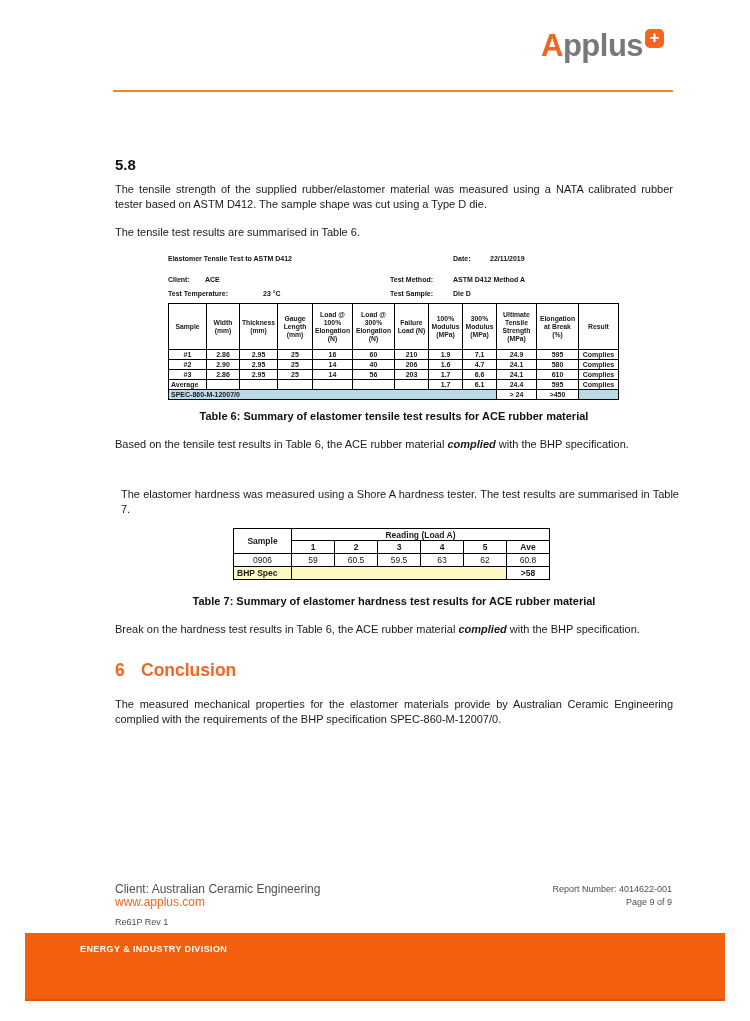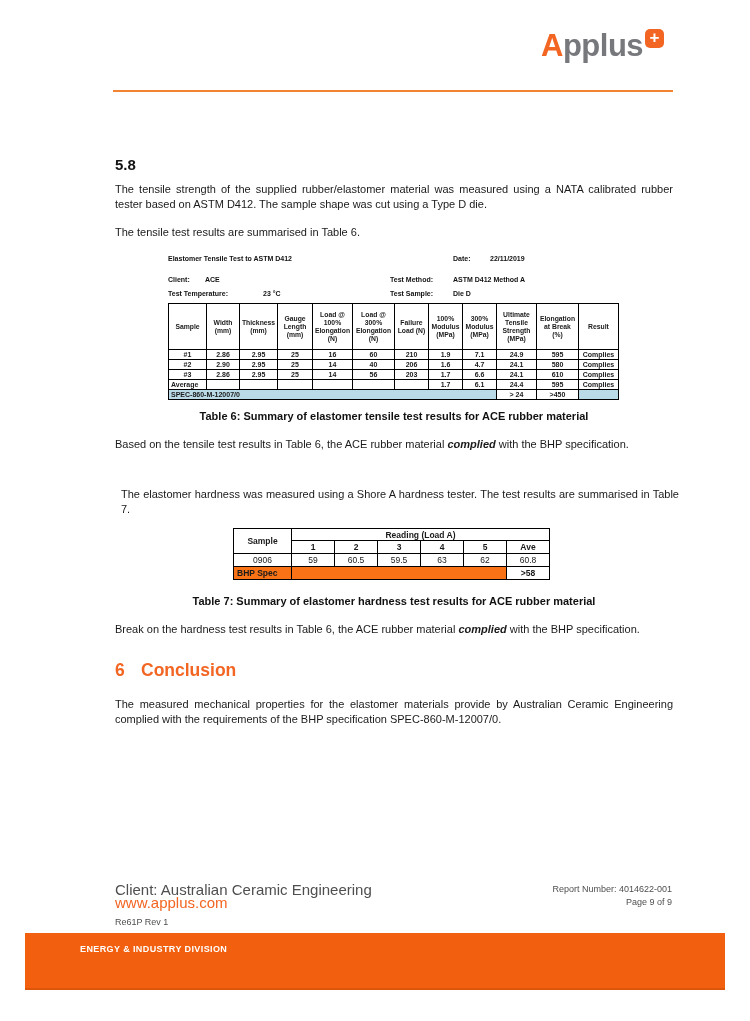--- a/index.html
+++ b/index.html
@@ -38,31 +38,31 @@
   .t6 th, .t6 td { border:1px solid #000; text-align:center; vertical-align:middle; padding:0 1px; overflow:hidden; }
   .t6 th { height:46px; line-height:8px; font-size:6.8px; }
   .t6 td { height:10px; line-height:8px; }
   .t6 .spec-label { text-align:left; background:#B9DAE6; padding-left:2px; }
   .t6 .blue { background:#B9DAE6; }
   .t7 { position:absolute; top:528px; left:233px; width:316px; table-layout:fixed; font-size:8.5px; }
   .t7 th, .t7 td { border:1px solid #000; text-align:center; vertical-align:middle; padding:0 1px; }
   .t7 th { font-weight:bold; }
   .t7 .rh1 { height:12px; }
   .t7 .rh { height:13px; }
-  .t7 .blue { background:#f97316; }
+  .t7 .blue { background:#fef9c3; }
   .t7 .left { text-align:left; padding-left:3px; font-weight:bold; }
   .spec-val { font-weight:bold; background:#ffffff; }
 
   
-  .foot-left { position:absolute; top:883px; left:115px; font-size:15px; line-height:13px; color:#4f4f4f; }
+  .foot-left { position:absolute; top:883px; left:115px; font-size:12px; line-height:13px; color:#4f4f4f; }
   .foot-right { position:absolute; top:883px; right:78px; font-size:9px; line-height:13px; color:#4f4f4f; text-align:right; }
   .weblink { color:#F26522; text-decoration:none; display:inline-block; }
   .rev { position:absolute; top:917px; left:115px; font-size:9px; color:#4f4f4f; }
   .division-bar {
-    position:absolute; top:933px; left:25px; width:700px; height:57px; background:#F2600F;
+    position:absolute; top:933px; left:25px; width:700px; height:68px; background:#F2600F;
     border-bottom:2px solid #DD5509;
   }
   .division-bar .txt {
     position:absolute; top:11px; left:55px; color:#ffffff; font-weight:bold; font-size:9px; letter-spacing:0.4px;
   }
 </style>
 </head>
 <body>
 
 <div class="page">

